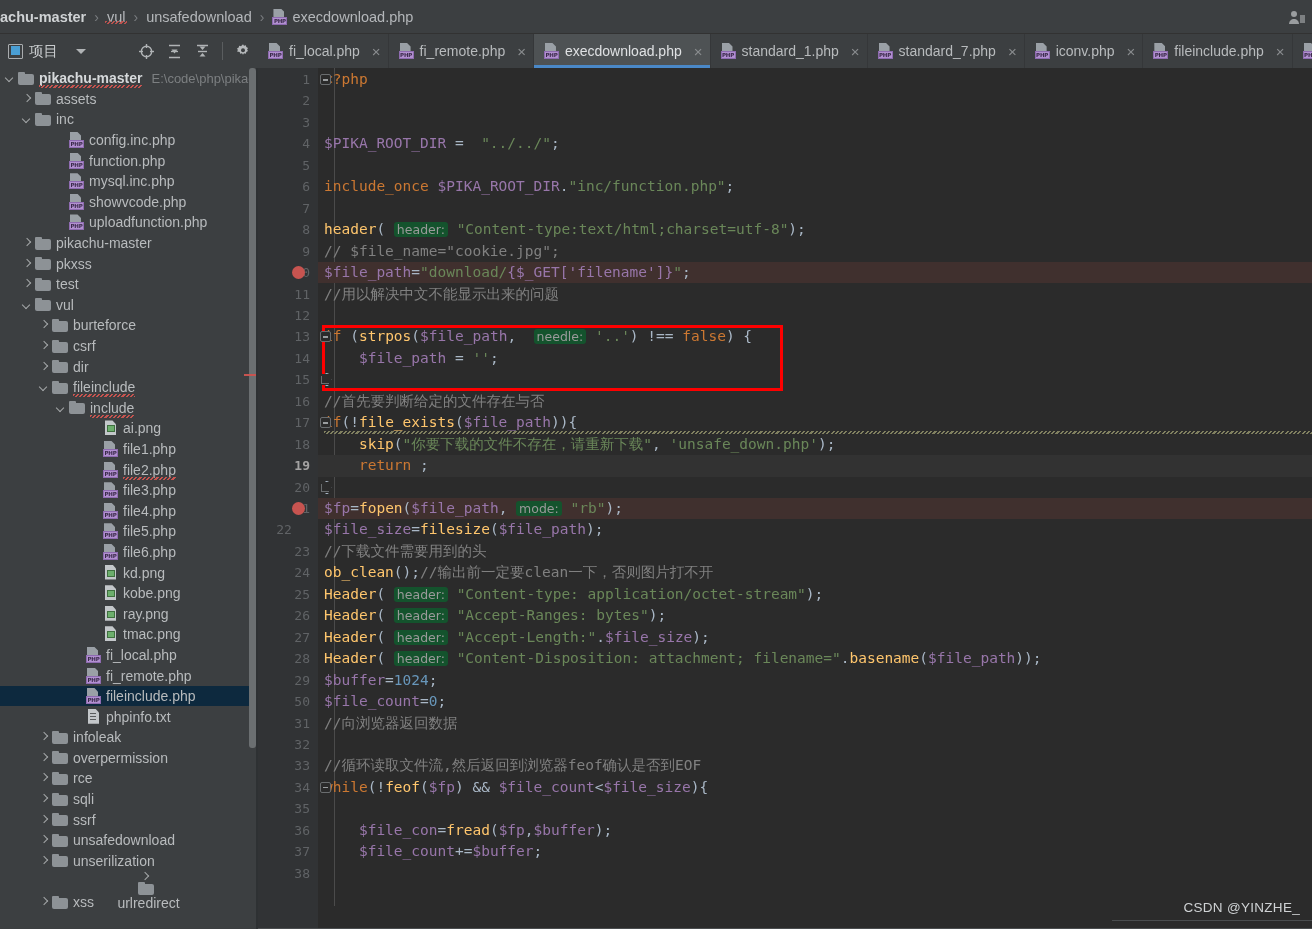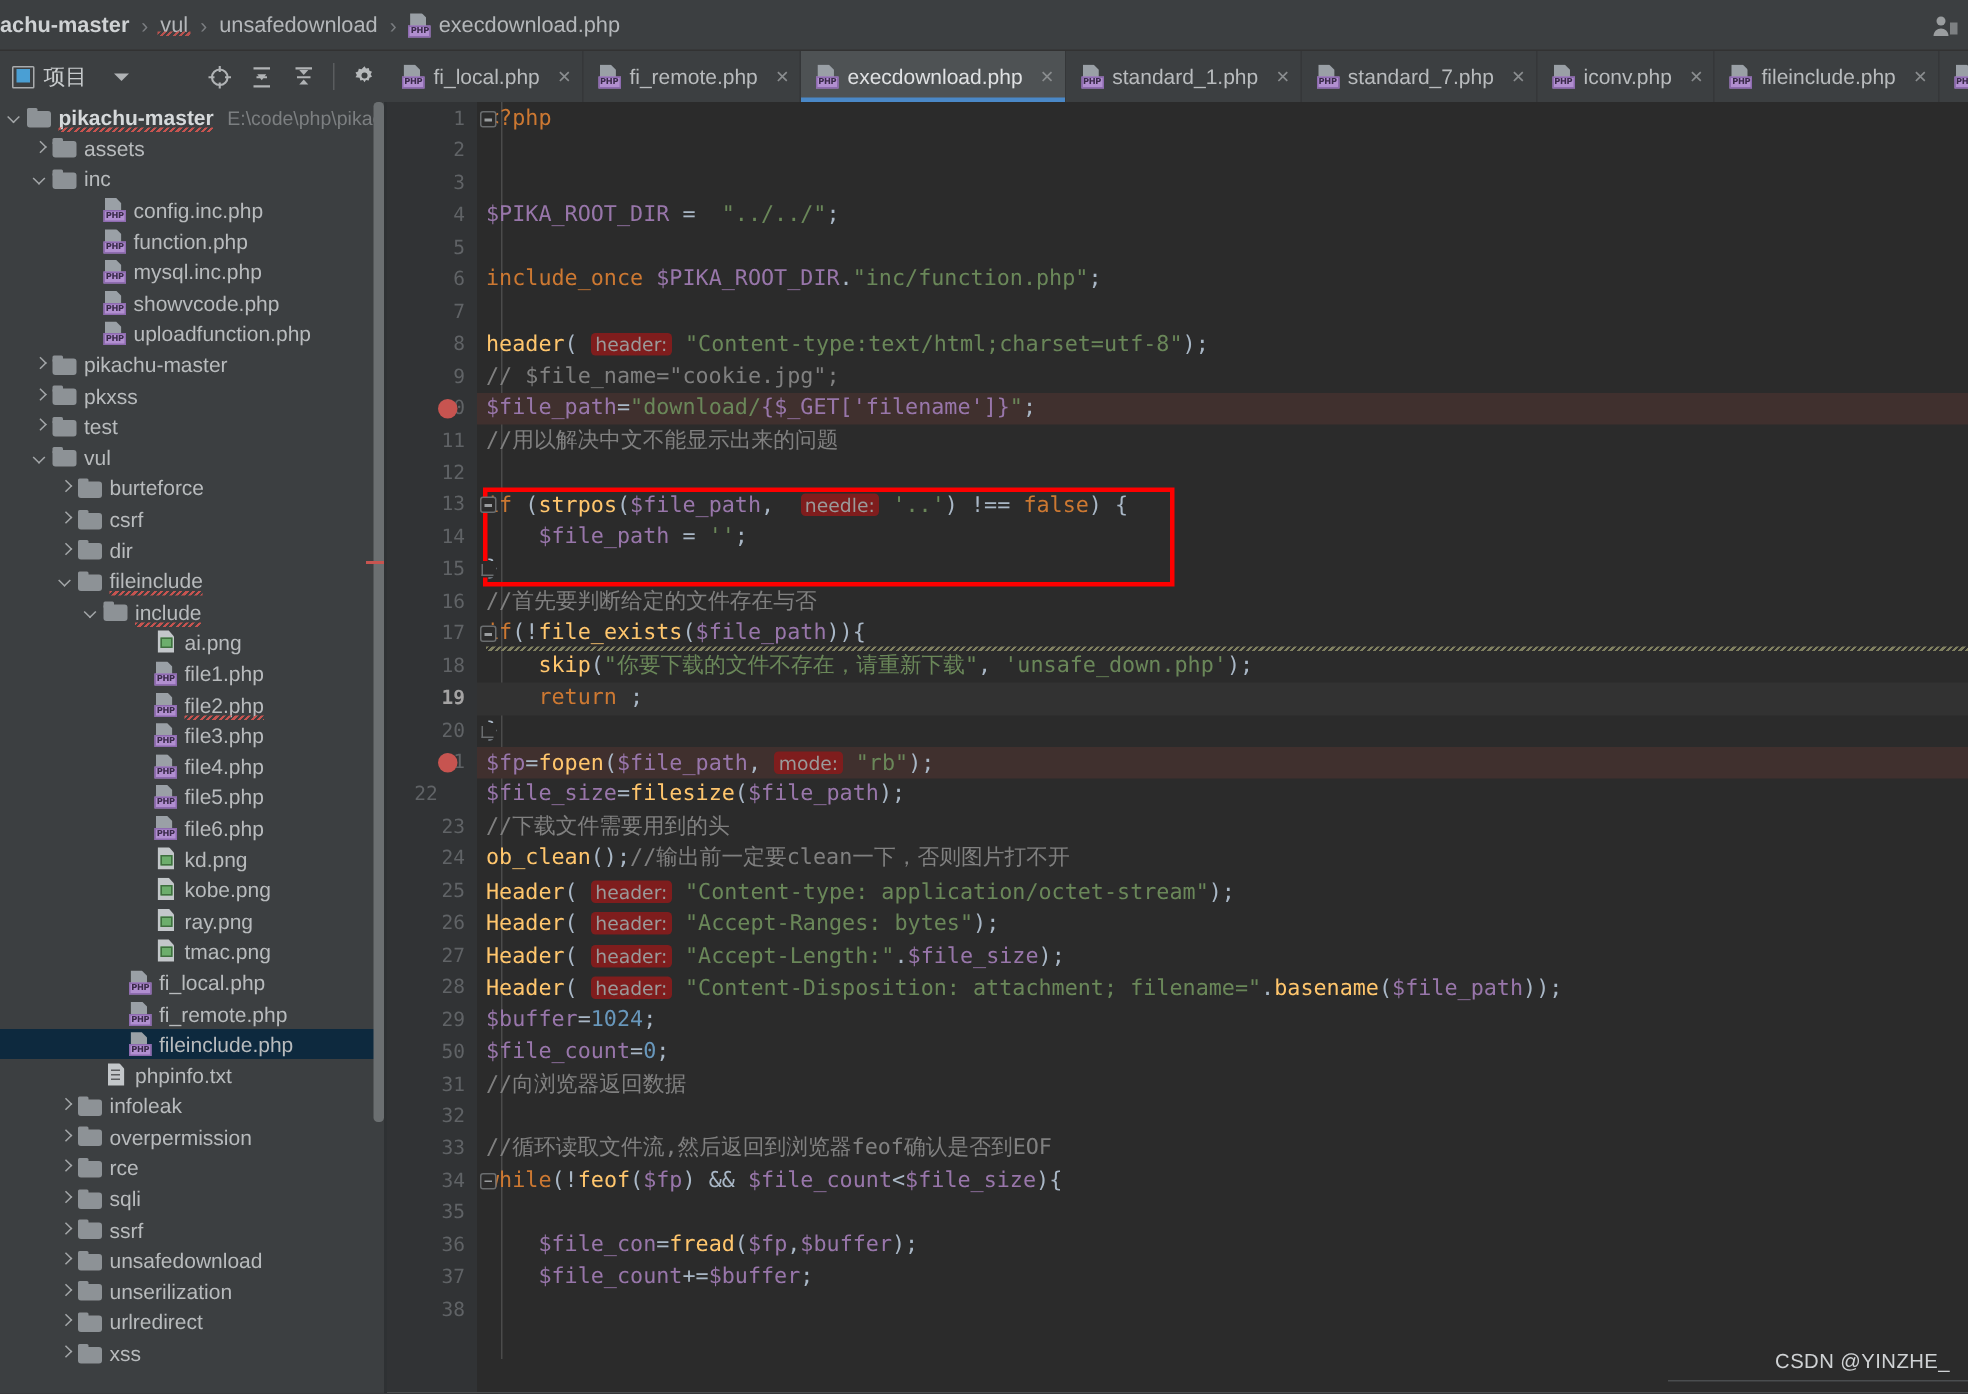--- a/index.html
+++ b/index.html
@@ -232,21 +232,21 @@
 
   
   .t-kw    { color: #cc7832; }       
   .t-str   { color: #6a8759; }       
   .t-var   { color: #9876aa; }       
   .t-fn    { color: #ffc66d; }       
   .t-cmt   { color: #808080; }       
   .t-num   { color: #6897bb; }       
   .t-tag   { color: #cc7832; }       
   .hint {
-    background: #7f1d1d; color: #9a9a9a; font-size: 12.5px;
+    background: #14532d; color: #9a9a9a; font-size: 12.5px;
     border-radius: 3px; padding: 0 3px; font-family: "DejaVu Sans", sans-serif;
   }
   .wavy-green { position: relative; }
   .wavy-green::after {
     content: ""; position: absolute; left: 0; right: 0; bottom: 0px; height: 3px;
     background-image: repeating-linear-gradient(135deg, #808060 0 1.5px, transparent 1.5px 3px);
   }
   #red-box {
     position: absolute; left: 64px; top: 272px; width: 461px; height: 65px;
     border: 3px solid #fe0000; pointer-events: none;
@@ -651,21 +651,21 @@
         <span class="tlabel">fi_remote.php</span>
       </div>
       <div class="trow sel" style="padding-left: 72px;">
         <span class="arrow"></span>
         <span class="php-ico">
           <span class="pg"></span>
           <span class="pb">PHP</span>
         </span>
         <span class="tlabel">fileinclude.php</span>
       </div>
-      <div class="trow" style="padding-left: 56px;">
+      <div class="trow" style="padding-left: 72px;">
         <span class="arrow"></span>
         <span class="txt-ico">
           <span class="pg"></span>
           <span class="ln" style="top:4px"></span>
           <span class="ln" style="top:7px"></span>
           <span class="ln" style="top:10px"></span>
         </span>
         <span class="tlabel">phpinfo.txt</span>
       </div>
       <div class="trow" style="padding-left: 38px;">
@@ -717,21 +717,21 @@
         <span class="tlabel">unsafedownload</span>
       </div>
       <div class="trow" style="padding-left: 38px;">
         <span class="arrow right"></span>
         <span class="folder-ico">
           <span class="ft"></span>
           <span class="fb"></span>
         </span>
         <span class="tlabel">unserilization</span>
       </div>
-      <div class="trow" style="padding-left: 38px;">
+      <div class="trow" style="padding-left: 38px; flex-direction: column;">
         <span class="arrow right"></span>
         <span class="folder-ico">
           <span class="ft"></span>
           <span class="fb"></span>
         </span>
         <span class="tlabel">urlredirect</span>
       </div>
       <div class="trow" style="padding-left: 38px;">
         <span class="arrow right"></span>
         <span class="folder-ico">

